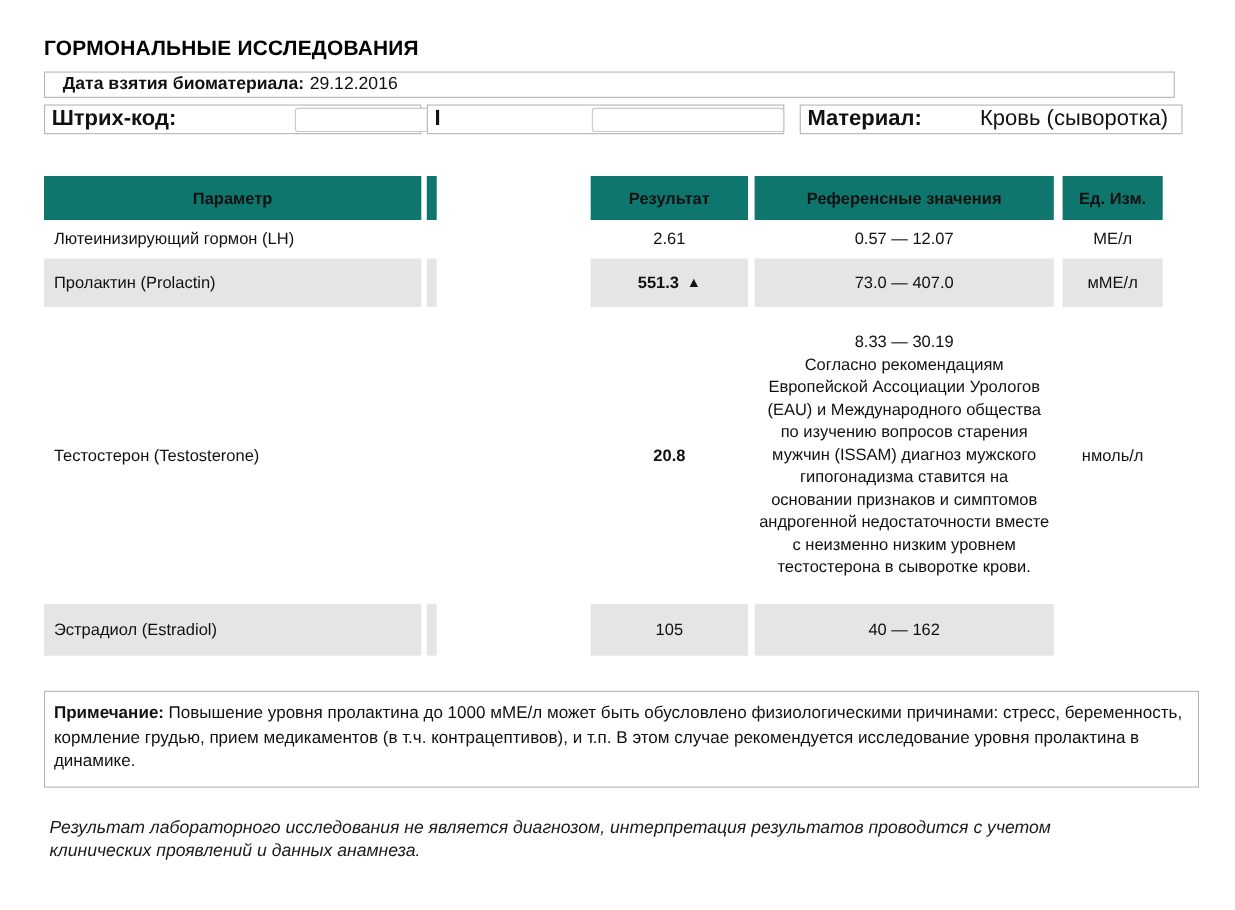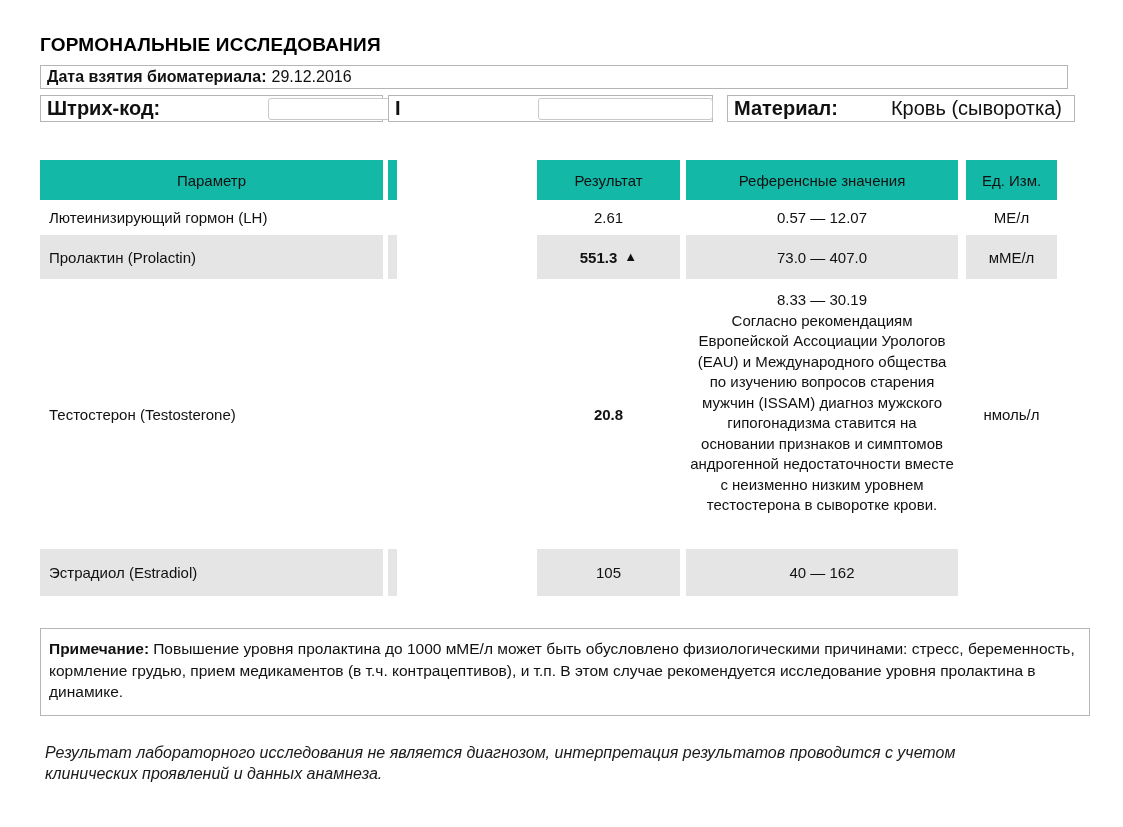--- a/index.html
+++ b/index.html
@@ -5,21 +5,21 @@
   * { margin:0; padding:0; box-sizing:border-box; }
   html,body { background:#ffffff; }
   body { font-family:"Liberation Sans", sans-serif; color:#111; }
   .page { position:relative; width:1123px; height:827px; background:#fff; overflow:hidden; }
 
   .title { position:absolute; left:40px; top:34px; font-size:19px; font-weight:bold; letter-spacing:.2px; color:#000; }
 
   .frame { border:1px solid #b5b5b5; background:#fff; }
 
   .date-box { position:absolute; left:40px; top:65px; width:1028px; height:24px;
-              display:flex; align-items:center; padding-left:6px; font-size:16px; }
+              display:flex; align-items:center; padding-left:16px; font-size:16px; }
   .date-box b { margin-right:5px; }
 
   .meta-box { position:absolute; top:95px; height:27px; display:flex; align-items:center;
               padding-left:6px; font-size:20px; }
   .meta-box b { margin-right:5px; }
   .mb-barcode { left:40px; width:343px; }
   .mb-inz { left:388px; width:325px; }
   .mb-material { left:727px; width:348px;gap:48px; }
   .inner-input { position:absolute; top:2px; height:22px; border:1px solid #c9c9c9; border-radius:3px; background:#fff; }
   .mb-barcode .inner-input { left:227px; width:154px; }
@@ -27,34 +27,34 @@
 
   .table { position:absolute; left:40px; top:160px; width:1033px; font-size:15px; }
   .t-row { display:flex; margin-bottom:2px; }
   .cell { display:flex; align-items:center; justify-content:center; text-align:center; }
   .c-param { width:343px; justify-content:flex-start; text-align:left; padding-left:9px; }
   .c-sliver { width:9px; margin-left:5px; }
   .c-result { width:143px; margin-left:140px; }
   .c-ref { width:272px; margin-left:6px; }
   .c-units { width:91px; margin-left:8px; }
 
-  .hdr .cell { background:#14b8a6; font-weight:normal; min-height:40px; }
+  .hdr .cell { background:#0f766e; font-weight:bold; min-height:40px; }
   .hdr .c-param { justify-content:center; text-align:center; padding-left:0; }
   .shaded .cell { background:#e5e5e5; }
   .plain .cell { background:#ffffff; }
 
   .r-lh .cell { min-height:31px; }
   .r-prl .cell { min-height:44px; }
   .r-tst .cell { min-height:266px; }
   .r-est .cell { min-height:47px; }
 
   .bold { font-weight:bold; }
   .flag { font-size:13px; margin-left:7px; position:relative; top:-1px; }
 
-  .ref-multi { flex-direction:column; justify-content:flex-start; padding:9px 8px; line-height:20.5px; }
+  .ref-multi { flex-direction:column; justify-content:center; padding:9px 8px; line-height:20.5px; }
   .ref-note { width:266px; }
 
   .note-box { position:absolute; left:40px; top:628px; width:1050px; min-height:88px;
               padding:9px 12px 9px 8px; font-size:15.5px; line-height:21.5px; }
   .note-box b { margin-right:4px; }
 
   .disclaimer { position:absolute; left:45px; top:742px; width:950px;
                 font-size:16px; font-style:italic; line-height:21px; color:#1a1a1a; }
 </style>
 </head>

